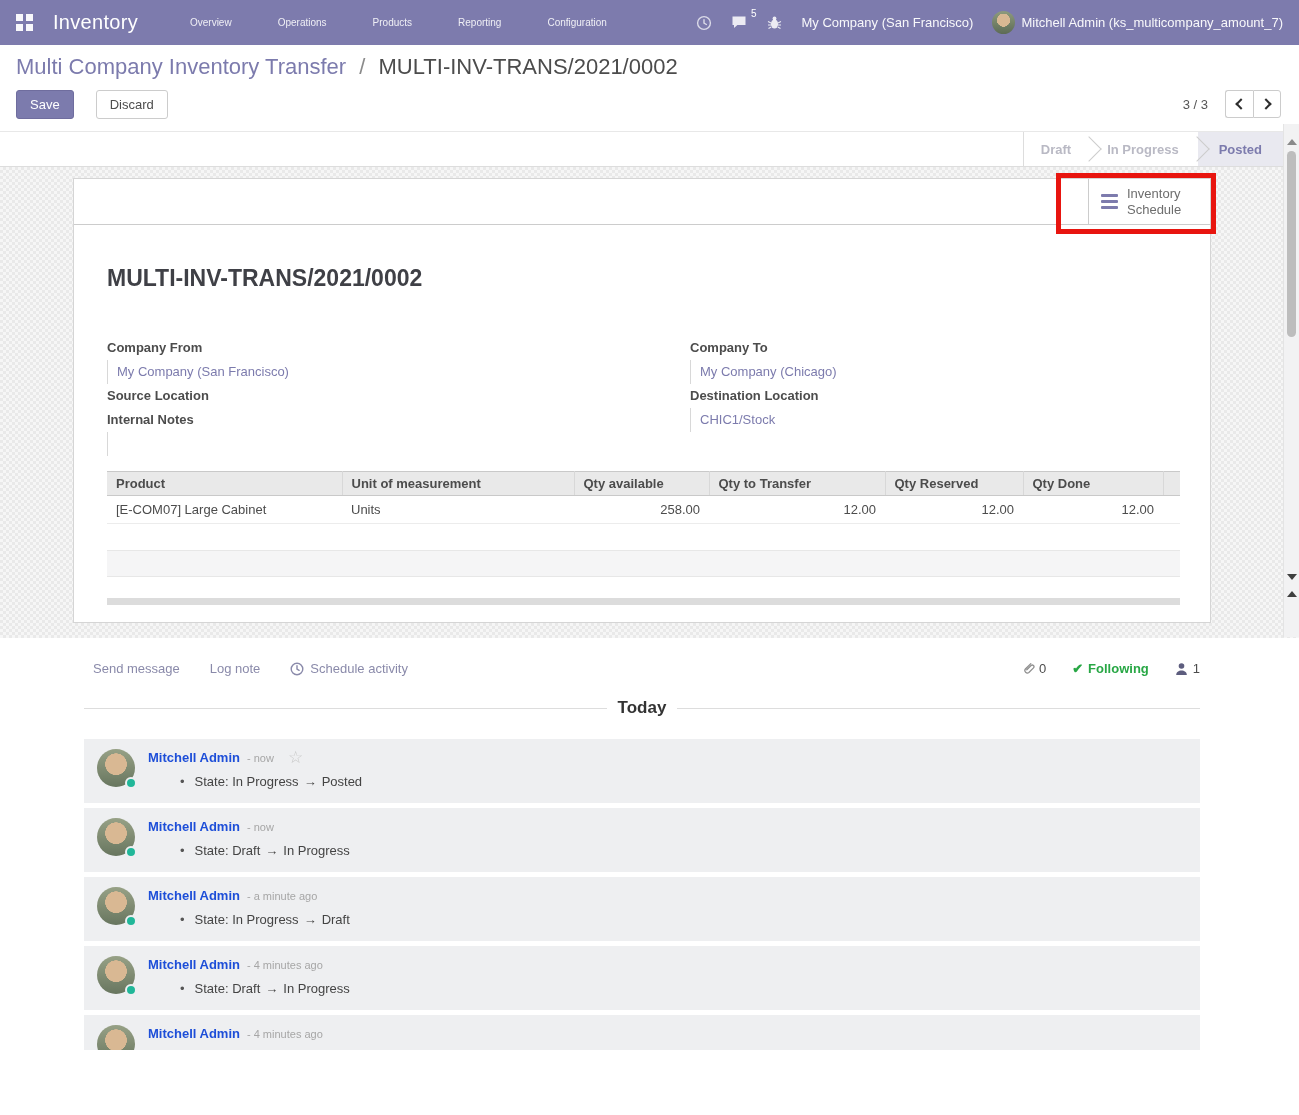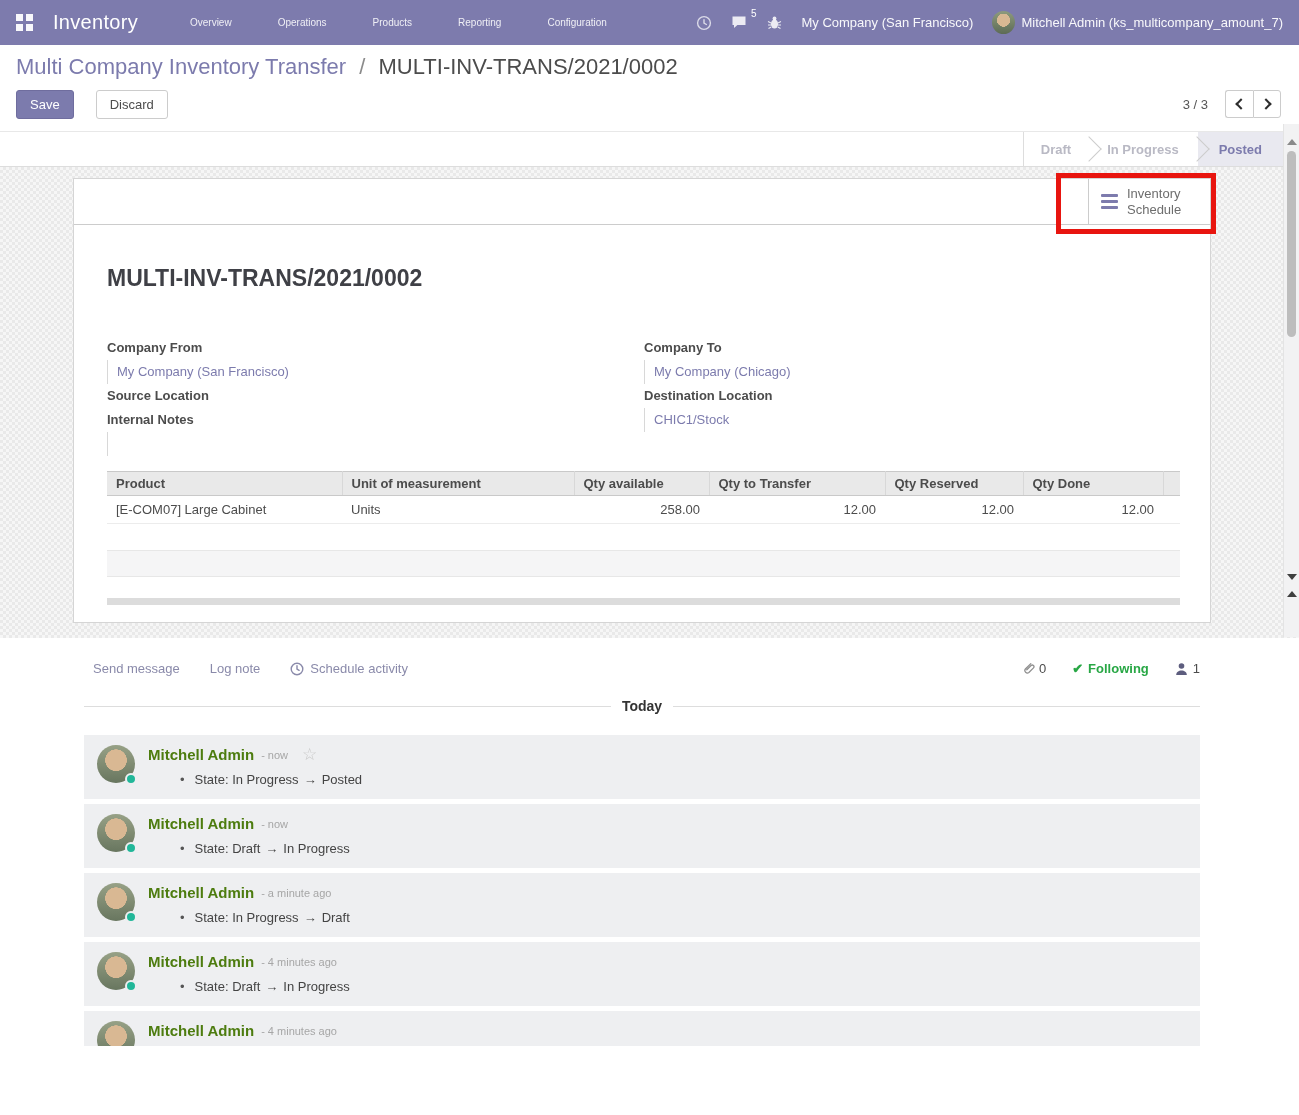--- a/index.html
+++ b/index.html
@@ -59,21 +59,21 @@
   .smart-button { width:122px; border-left:1px solid #ccc; display:flex; align-items:center; padding-left:12px; cursor:pointer; background:#fff; }
   .hamburger { display:flex; flex-direction:column; gap:3px; margin-right:9px; }
   .hamburger span { width:17px; height:3px; background:#7d7bad; border-radius:1px; }
   .smart-label { font-size:13px; color:#6d6d6d; line-height:16px; }
   .highlight-box { position:absolute; left:1056px; top:6px; width:160px; height:61px; border:5px solid #e8150f; pointer-events:none; z-index:5; }
 
   .sheet-title { margin:40px 0 0 33px; font-size:23px; font-weight:bold; color:#3f4046; }
 
   .field-groups { display:flex; margin:44px 0 0 33px; width:1073px; }
   .fg-left { width:537px; }
-  .fg-right { flex:1; }
+  .fg-right { flex:1;margin-left:46px; }
   .field-row { display:flex; min-height:24px; align-items:flex-start;flex-direction:column; }
   .field-label { font-size:13px; font-weight:bold; color:#4c4c4c; line-height:24px; }
   .fg-left .field-label { width:152px; }
   .fg-right .field-label { width:149px; }
   .field-value { border-left:1px solid #d8d8d8; padding-left:9px; font-size:13px; color:#4c4c4c; line-height:24px; min-height:24px; flex:1; }
   .field-value.link { color:#7c7bad; cursor:pointer; }
 
   .o-table { margin:15px 0 0 33px; width:1073px; border-collapse:collapse; table-layout:fixed; }
   .o-table th { background:#e9e9e9; border-top:1px solid #c9c9c9; border-bottom:1px solid #c9c9c9; border-right:1px solid #d8d8d8; font-size:13px; font-weight:bold; color:#4c4c4c; padding:4px 9px; text-align:left; height:24px; cursor:pointer; }
   .o-table th:last-child { border-right:none; cursor:default; }
@@ -97,29 +97,29 @@
   .chatter-toolbar { display:flex; align-items:center; height:25px; padding-left:9px; font-size:13px; }
   .ch-link { color:#8a8aaa; cursor:pointer; margin-right:30px; display:inline-flex; align-items:center; gap:6px; }
   .ch-right { margin-left:auto; display:flex; align-items:center; gap:26px; }
   .attach { display:inline-flex; align-items:center; gap:4px; color:#4c4c4c; cursor:pointer; font-size:13px; }
   .following { color:#28a745; font-weight:bold; cursor:pointer; display:inline-flex; align-items:center; gap:5px; font-size:13px; }
   .followers { display:inline-flex; align-items:center; gap:5px; color:#4c4c4c; cursor:pointer; font-size:13px; }
   .check-glyph { font-size:13px; }
 
   .today-divider { display:flex; align-items:center; margin:17px 0 21px 0; }
   .today-divider .line { flex:1; height:1px; background:#ddd; }
-  .today-divider .today-text { font-size:14px; font-weight:bold; color:#333; padding:0 11px; }
+  .today-divider .today-text { font-size:17px; font-weight:bold; color:#333; padding:0 11px; }
 
   .message { position:relative; background:#eeeff1; margin-bottom:5px; height:64px; padding:11px 12px; }
   .message.clipped { height:35px; overflow:hidden; margin-bottom:0; }
   .msg-avatar { position:absolute; left:13px; top:10px; width:38px; height:38px; border-radius:50%;
     background:radial-gradient(circle at 50% 40%, #d9b893 0 36%, transparent 37%), linear-gradient(#97a186,#68765f); }
   .msg-dot { position:absolute; right:-2px; bottom:-2px; width:12px; height:12px; border-radius:50%; background:#21b799; border:2px solid #eeeff1; }
   .msg-head { margin-left:52px; display:flex; align-items:center; }
-  .msg-author { font-size:15px; font-weight:bold; color:#4d7c0f; cursor:pointer; }
+  .msg-author { font-size:13px; font-weight:bold; color:#1d4ed8; cursor:pointer; }
   .msg-time { font-size:11px; color:#a6a6a6; margin-left:7px; }
   .msg-star { font-size:17px; color:#c9c9c9; margin-left:14px; line-height:13px; cursor:pointer; }
   .msg-body { margin:9px 0 0 84px; font-size:13px; color:#444; }
   .msg-bullet { color:#555; margin-right:10px; }
   .msg-arrow { font-weight:bold; margin:0 5px; }
   .msg-bold-line { margin:8px 0 0 52px; font-size:13px; font-weight:bold; color:#444; }
 </style>
 </head>
 <body>
 

